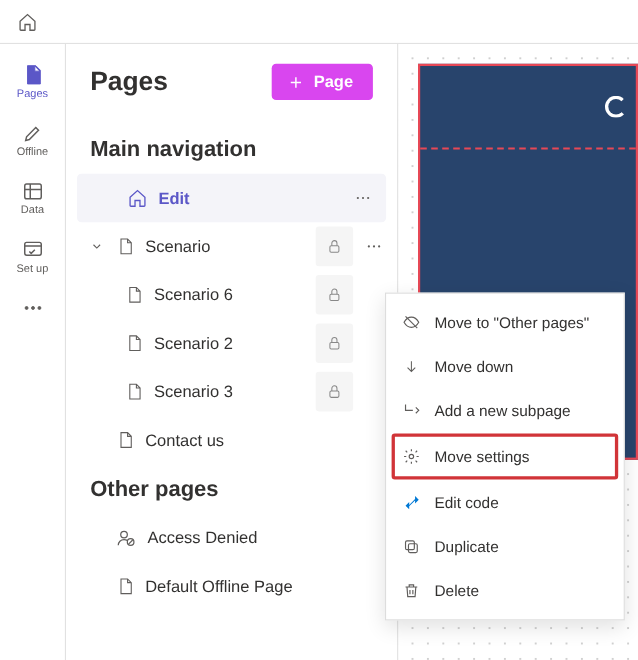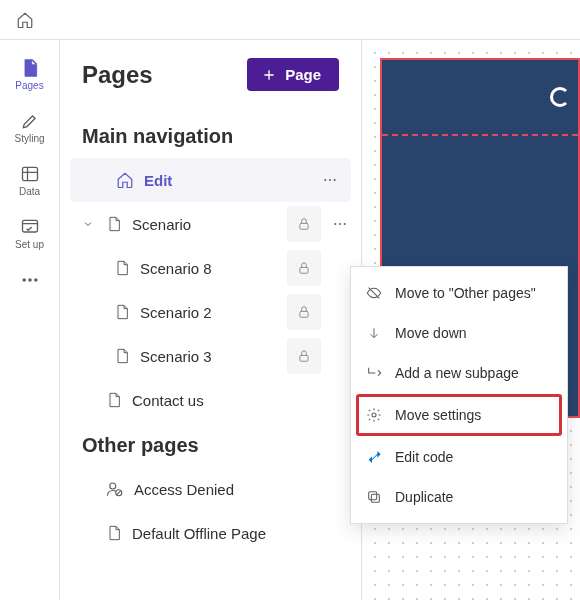--- a/index.html
+++ b/index.html
@@ -12,21 +12,21 @@
 
   .rail { width: 60px; border-right: 1px solid #e1e1e1; display: flex; flex-direction: column; align-items: center; padding-top: 10px; gap: 6px; }
   .rail-item { width: 60px; display: flex; flex-direction: column; align-items: center; justify-content: center; padding: 8px 0 6px; cursor: pointer; color: #605e5c; }
   .rail-item.active { color: #5b57c7; }
   .rail-item .lbl { font-size: 10px; margin-top: 2px; }
   .rail-item svg { stroke: currentColor; }
 
   .panel { width: 335px; border-right: 1px solid #e1e1e1; padding: 18px 0 0 0; position: relative; }
   .panel-head { display: flex; align-items: center; justify-content: space-between; padding: 0 22px 22px 22px; }
   .panel-head h1 { font-size: 24px; font-weight: 700; color: #323130; }
-  .add-btn { background: #4c1d95; color: #fff; border: none; border-radius: 4px; padding: 8px 18px 8px 14px; font-size: 15px; font-weight: 600; display: flex; align-items: center; gap: 8px; cursor: pointer; }
+  .add-btn { background: #d946ef; color: #fff; border: none; border-radius: 4px; padding: 8px 18px 8px 14px; font-size: 15px; font-weight: 600; display: flex; align-items: center; gap: 8px; cursor: pointer; }
 
   .section-title { font-size: 20px; font-weight: 700; padding: 12px 22px 10px; }
 
   .tree { }
   .tree-row { display: flex; align-items: center; height: 44px; padding-right: 6px; position: relative; }
   .tree-row .front { display: flex; align-items: center; flex: 1; height: 100%; padding-left: 22px; gap: 10px; }
   .tree-row .chevron { width: 14px; color: #605e5c; display: flex; align-items: center; }
   .tree-row .picon { color: #605e5c; display:flex; }
   .tree-row .label { color: #323130; font-size: 15px; }
   .tree-row.home { background: #f4f4f9; margin: 0 10px; border-radius: 4px; }
@@ -67,21 +67,21 @@
     <div class="rail-item active">
       <svg width="20" height="20" viewBox="0 0 24 24" fill="currentColor">
           <path d="M6 2h9l5 5v15H6zM14 3v5h5"></path>
         </svg>
       <span class="lbl">Pages</span>
     </div>
     <div class="rail-item">
       <svg width="20" height="20" viewBox="0 0 24 24" fill="none" stroke="currentColor" stroke-width="1.6">
           <path d="M4 20l4-1 10-10-3-3L5 16zM15 6l3 3"></path>
         </svg>
-      <span class="lbl">Styling</span>
+      <span class="lbl">Offline</span>
     </div>
     <div class="rail-item">
       <svg width="20" height="20" viewBox="0 0 24 24" fill="none" stroke="currentColor" stroke-width="1.6">
           <rect x="3" y="4" width="18" height="16" rx="2"></rect>
           <path d="M3 10h18M9 4v16"></path>
         </svg>
       <span class="lbl">Data</span>
     </div>
     <div class="rail-item">
       <svg width="20" height="20" viewBox="0 0 24 24" fill="none" stroke="currentColor" stroke-width="1.6">
@@ -166,21 +166,21 @@
         </div>
       </div>
 
       <div class="tree-row indent-2">
         <div class="front">
           <span class="picon">
               <svg width="16" height="18" viewBox="0 0 24 24" fill="none" stroke="currentColor" stroke-width="1.5">
                 <path d="M6 2h9l5 5v15H6zM15 2v5h5"></path>
               </svg>
             </span>
-          <span class="label">Scenario 8</span>
+          <span class="label">Scenario 6</span>
         </div>
         <div class="tail">
           <span class="lock">
               <svg width="14" height="14" viewBox="0 0 24 24" fill="none" stroke="currentColor" stroke-width="1.6">
                 <rect x="5" y="11" width="14" height="10" rx="2"></rect>
                 <path d="M8 11V7a4 4 0 0 1 8 0v4"></path>
               </svg>
             </span>
           <span style="width:30px"></span>
         </div>
@@ -326,13 +326,21 @@
   </div>
   <div class="cm-item">
     <span class="ci">
         <svg width="16" height="16" viewBox="0 0 24 24" fill="none" stroke="currentColor" stroke-width="1.6">
           <rect x="8" y="8" width="12" height="12" rx="2"></rect>
           <rect x="4" y="4" width="12" height="12" rx="2"></rect>
         </svg>
       </span>
     <span>Duplicate</span>
   </div>
+  <div class="cm-item">
+    <span class="ci">
+        <svg width="16" height="16" viewBox="0 0 24 24" fill="none" stroke="currentColor" stroke-width="1.6">
+          <path d="M4 7h16M9 7V4h6v3M6 7l1 13h10l1-13M10 11v6M14 11v6"></path>
+        </svg>
+      </span>
+    <span>Delete</span>
+  </div>
 </div>
 
 </body></html>

